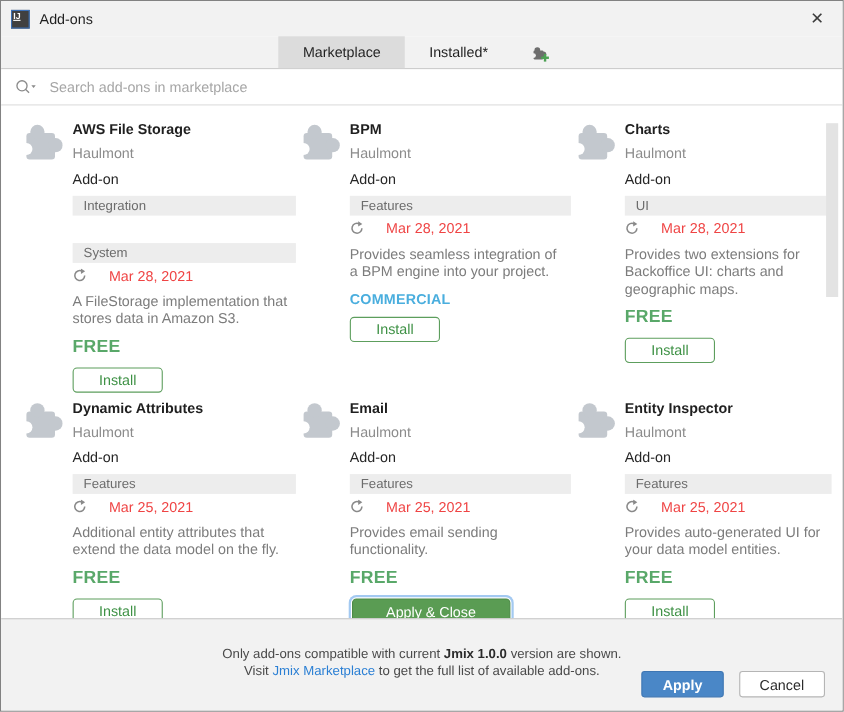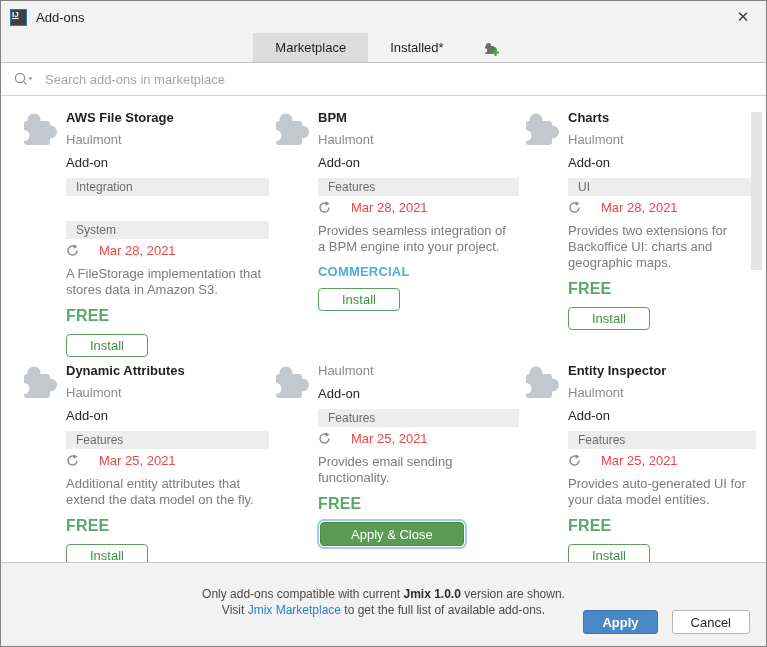--- a/index.html
+++ b/index.html
@@ -342,20 +342,21 @@
   <div class="card">
     <div class="puzzle-wrap">
       <svg width="40" height="40" viewBox="0 0 40 40">
         <rect x="7" y="13" width="26" height="24" rx="3" fill="#c3c8ce"></rect>
         <circle cx="17" cy="12" r="6.5" fill="#c3c8ce"></circle>
         <circle cx="33.5" cy="24" r="6.5" fill="#c3c8ce"></circle>
         <circle cx="7" cy="27.5" r="5.5" fill="#ffffff"></circle>
       </svg>
     </div>
     <div class="card-body">
+      <div class="card-title">Email</div>
       <div class="card-vendor">Haulmont</div>
       <div class="card-type">Add-on</div>
       <div class="tag-row">
             <span class="tag">Features</span>
           </div>
       <div class="date-row">
         <svg width="13" height="13" viewBox="0 0 13 13">
           <path d="M 11 6.5 A 4.5 4.5 0 1 1 8.6 2.5" fill="none" stroke="#8a8a8a" stroke-width="1.4"></path>
           <path d="M 7.6 0.2 L 11.4 2.6 L 7.6 5 Z" fill="#8a8a8a"></path>
         </svg>

